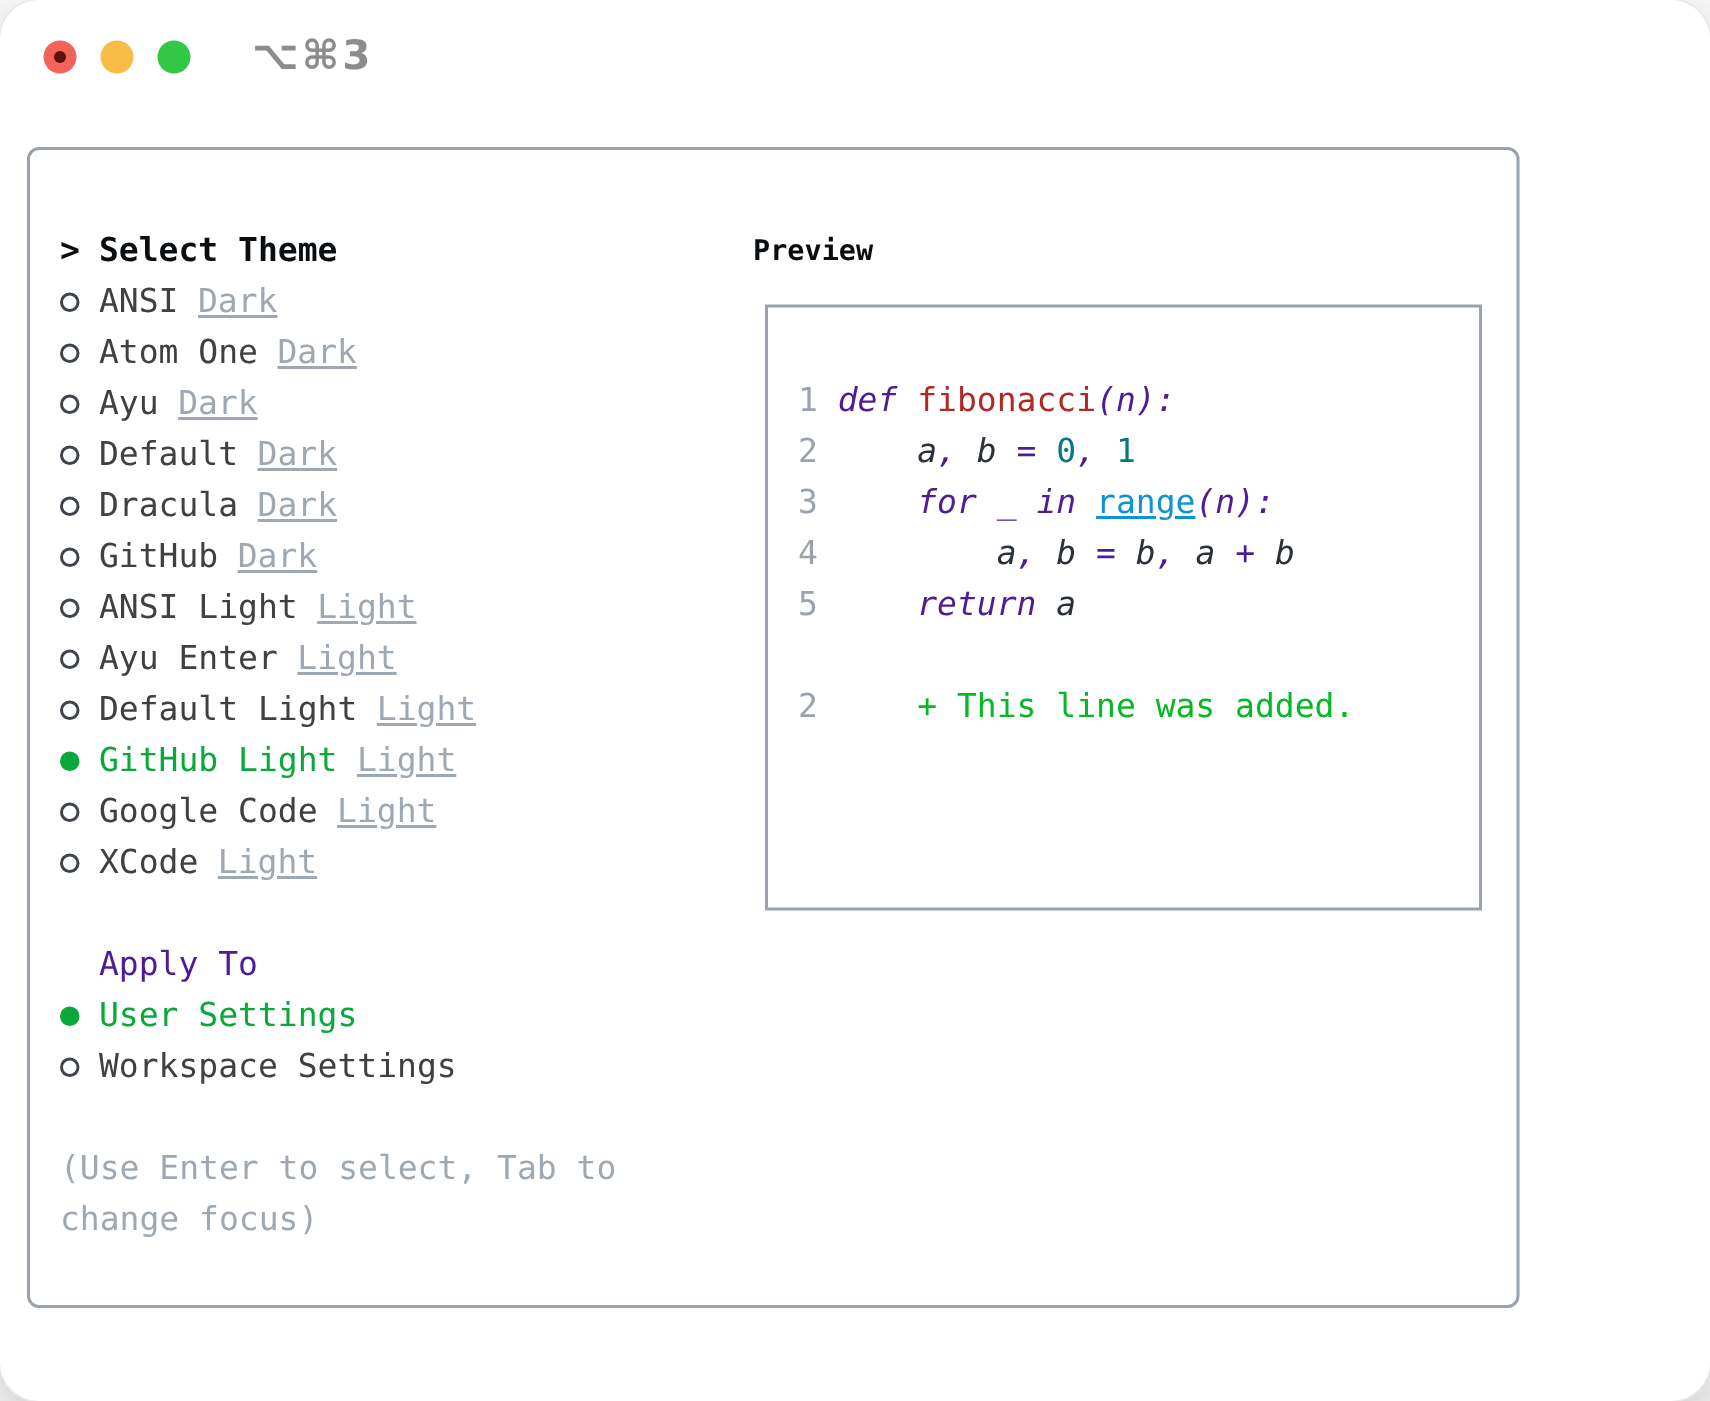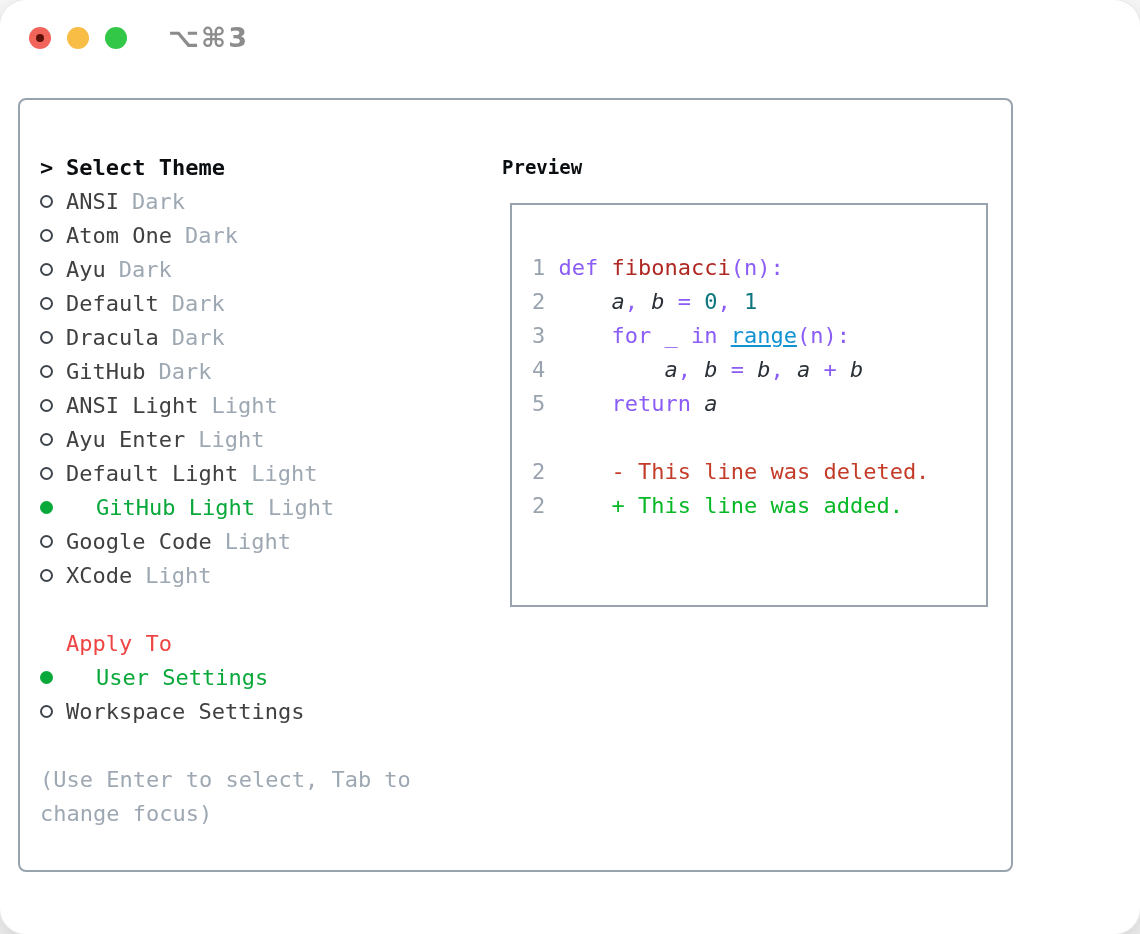--- a/index.html
+++ b/index.html
@@ -20,33 +20,33 @@
   
   .panel{position:absolute;left:18px;top:98px;width:995px;height:774px;
     border:2px solid var(--border);border-radius:8px;background:#fff;}
   .leftcol{position:absolute;left:20px;top:50px;font-size:22px;color:#30363d;}
   .row{display:flex;align-items:center;height:34px;white-space:pre;}
   .icell{width:26px;flex:0 0 26px;display:flex;align-items:center;}
   .radio{width:13px;height:13px;border-radius:50%;border:2px solid #3e444c;background:transparent;}
   .radio.sel{background:var(--accent);border-color:var(--accent);}
   .hdr{font-weight:bold;color:#0b0e11;}
   .name{color:#404040;}
-  .name.sel{color:var(--accent);margin-left:30px;}
-  .variant{color:var(--muted);margin-left:13px;}
+  .name.sel{color:var(--accent);}
+  .variant{color:var(--muted);margin-left:13px;text-decoration:underline;}
   .blank{height:34px;}
-  .apply-hdr{color:#ef4444;}
+  .apply-hdr{color:#4c1d95;}
   .help{color:var(--muted);height:34px;display:flex;align-items:center;white-space:pre;text-align:right;}
   
   .pv-title{position:absolute;left:482px;top:50px;height:34px;display:flex;align-items:center;
     font-size:19px;font-weight:bold;color:#0b0e11;}
   .pv-box{position:absolute;left:490px;top:103px;width:478px;height:404px;
     border:2px solid var(--border);background:#fff;padding:46px 0 0 20px;}
   .pline{height:34px;line-height:34px;white-space:pre;font-size:22px;}
   .s-ln{color:#99a3af;}
-  .s-code{color:#8b5cf6;}
+  .s-code{color:#4c1d95;font-style:italic;}
   .s-func{color:var(--func);}
   .s-num{color:var(--numc);}
   .s-builtin{color:var(--builtin);text-decoration:underline;}
   .s-var{color:#2b3138;font-style:italic;}
   .s-ctx{color:#8a929b;}
   .s-del{color:var(--diffdel);}
   .s-add{color:var(--diffadd);}
 </style>
 </head>
 <body>
@@ -101,18 +101,17 @@
 
     <div class="pv-title">Preview</div>
 
     <div class="pv-box" id="preview-box">
         <div class="pline"><span class="s-ln">1 </span><span class="s-code">def </span><span class="s-func">fibonacci</span><span class="s-code">(n):</span></div>
         <div class="pline"><span class="s-ln">2 </span><span class="s-code">    </span><span class="s-var">a</span><span class="s-code">, </span><span class="s-var">b</span><span class="s-code"> = </span><span class="s-num">0</span><span class="s-code">, </span><span class="s-num">1</span></div>
         <div class="pline"><span class="s-ln">3 </span><span class="s-code">    for _ in </span><span class="s-builtin">range</span><span class="s-code">(n):</span></div>
         <div class="pline"><span class="s-ln">4 </span><span class="s-code">        </span><span class="s-var">a</span><span class="s-code">, </span><span class="s-var">b</span><span class="s-code"> = </span><span class="s-var">b</span><span class="s-code">, </span><span class="s-var">a</span><span class="s-code"> + </span><span class="s-var">b</span></div>
         <div class="pline"><span class="s-ln">5 </span><span class="s-code">    return </span><span class="s-var">a</span></div>
         <div class="pline"></div>
-        <div class="pline"><span class="s-ln">2 </span><span class="s-code">    </span><span class="s-del">- This line was deleted.</span></div>
         <div class="pline"><span class="s-ln">2 </span><span class="s-code">    </span><span class="s-add">+ This line was added.</span></div>
       </div>
 
   </div>
 </div>
 
 </body></html>

